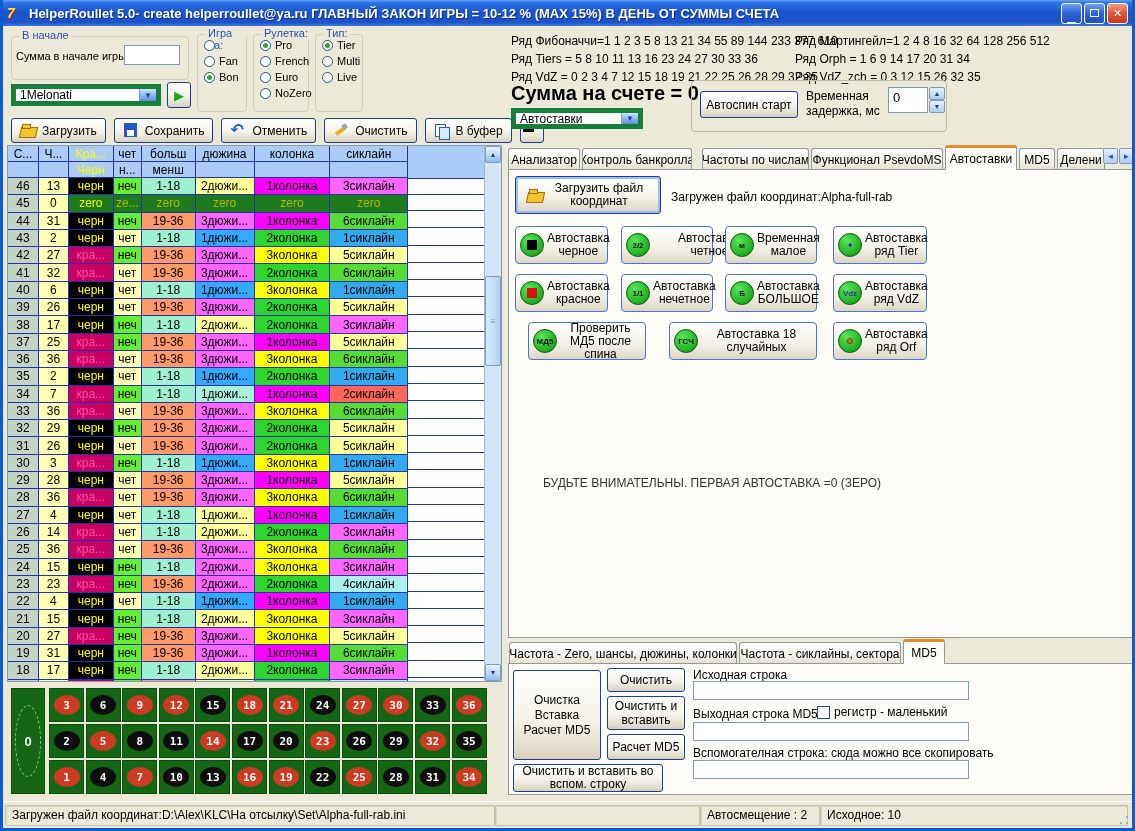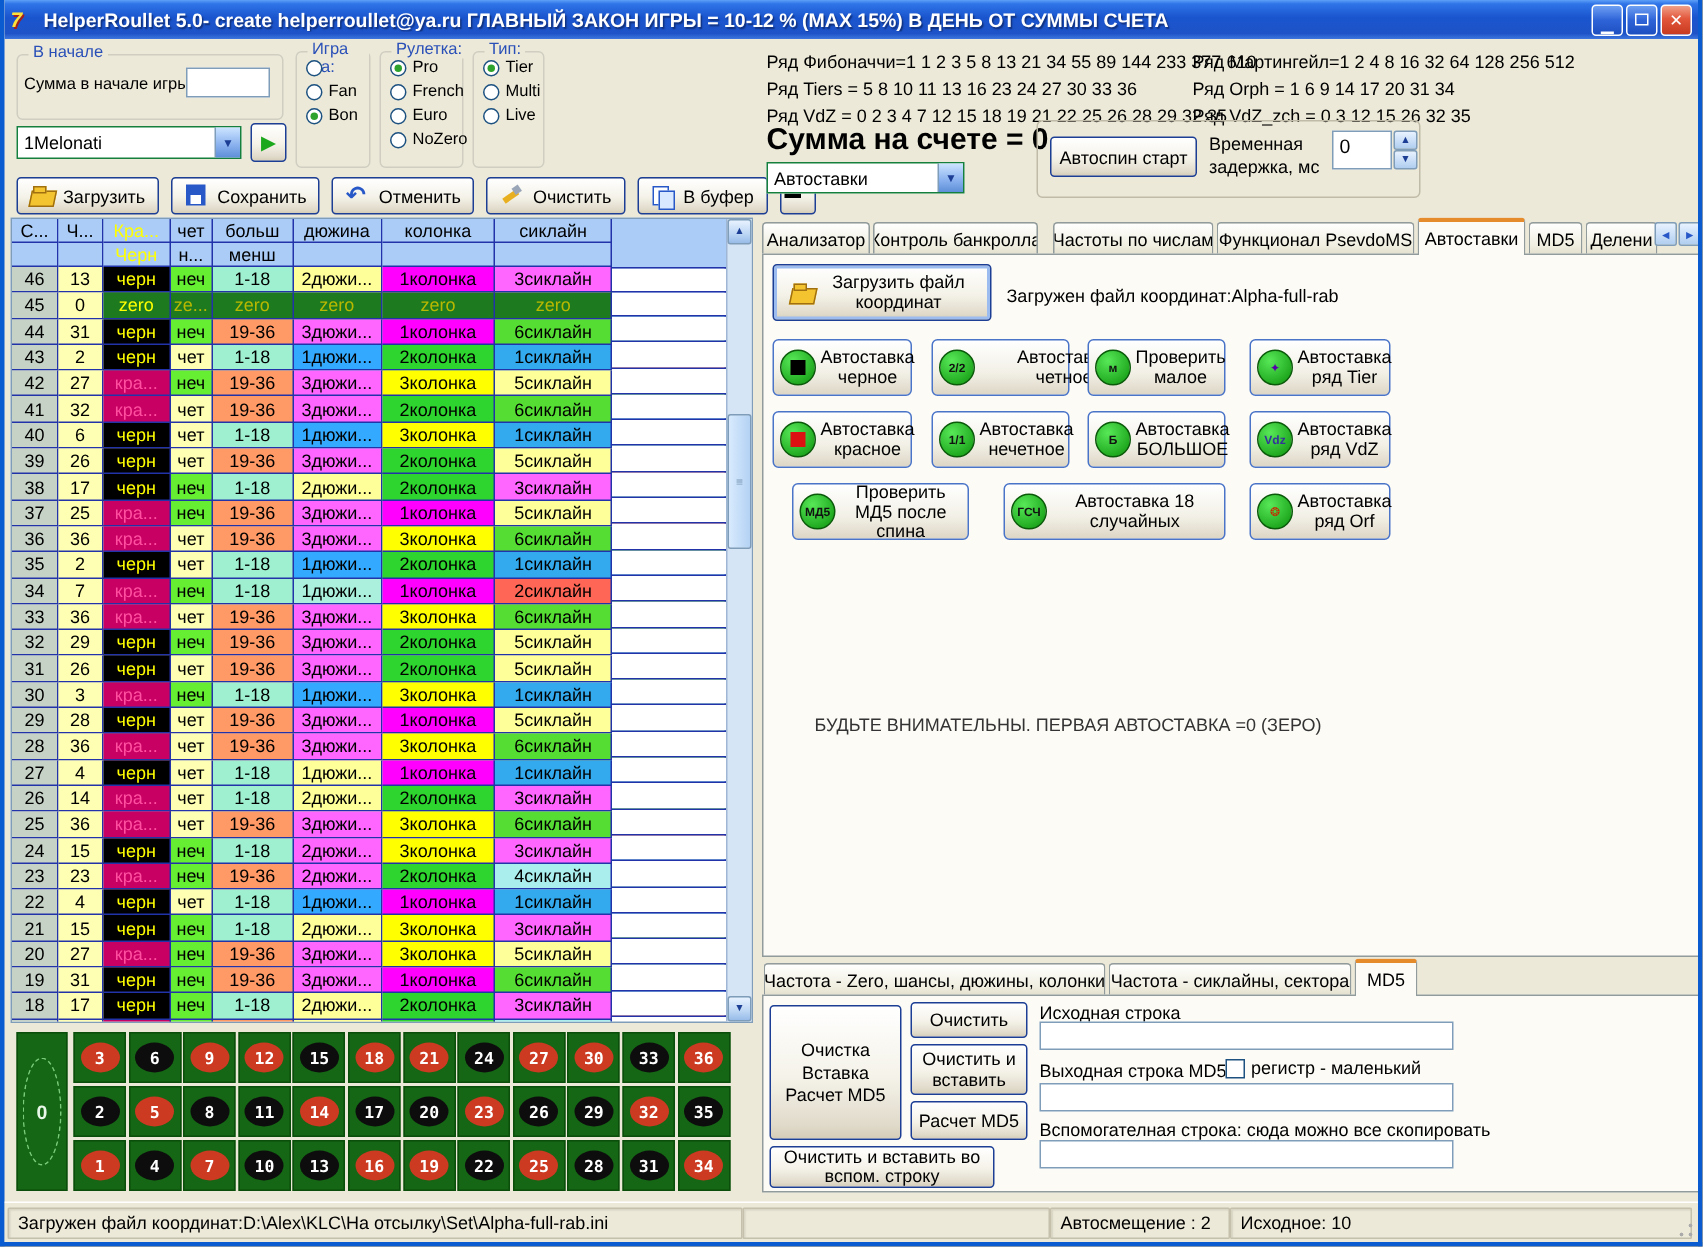--- a/index.html
+++ b/index.html
@@ -21,21 +21,21 @@
   .wbtn.close{background:linear-gradient(180deg,#F0A088 0%,#E2563B 45%,#C83A20 100%);}
   .wbtn span{line-height:10px;}
   
   .gbox{position:absolute;border:1px solid #CFCEC1;border-radius:4px;}
   .gbox .glabel{position:absolute;top:-8px;left:7px;background:#ECE9D8;padding:0 3px;font-size:11px;color:#2A50B8;}
   .xpbtn{border:1px solid #1C3E94;border-radius:3px;font-size:12px;color:#000;
     background:linear-gradient(180deg,#FFFFFF 0%,#F4F2E8 55%,#E0DACA 90%,#D6CDB8 100%);
     display:flex;align-items:center;justify-content:center;cursor:default;}
   .xpbtn.default{box-shadow:0 0 0 2px #9CBCF0 inset;}
   .tinput{background:#fff;border:1px solid #7F9DB9;font-size:12px;padding:1px 3px;}
-  .combo{position:absolute;background:#fff;border:1px solid #15803d;font-size:12px;display:flex;align-items:center;}
+  .combo{position:absolute;background:#fff;border:5px solid #15803d;font-size:12px;display:flex;align-items:center;}
   .combo .cval{flex:1;padding:0 4px;white-space:nowrap;overflow:hidden;}
   .combo .carr{width:17px;align-self:stretch;display:flex;align-items:center;justify-content:center;
     background:linear-gradient(180deg,#CCE4FF,#88B0EE 60%,#5E8FD8);border-left:1px solid #7F9DB9;color:#1C3E94;font-size:8px;}
   .radio{width:11px;height:11px;border:1px solid #1C5180;border-radius:50%;background:#fff;display:inline-block;position:relative;margin-right:4px;flex:none;}
   .radio.sel::after{content:"";position:absolute;left:2px;top:2px;width:5px;height:5px;border-radius:50%;background:#2DA22D;}
   .ropt{display:flex;align-items:center;font-size:11px;margin:4px 0 0 6px;}
   .checkbox{width:13px;height:13px;border:1px solid #1C5180;background:#fff;display:inline-block;margin-right:4px;flex:none;}
   
   .ticon{width:17px;height:15px;position:relative;margin-right:5px;flex:none;}
   .icon-folder-open::before{content:"";position:absolute;left:0;top:4px;width:15px;height:9px;background:#F4C430;border:1px solid #A07010;transform:skewX(-12deg);}
@@ -780,21 +780,21 @@
           <span class="sq" style="background: rgb(0, 0, 0);"></span>
         </span>
         <span class="albl">Автоставка черное</span>
       </div>
       <div class="abtn" style="left: 618px; top: 226px; width: 92px; z-index: 4; gap: 25px;">
         <span class="gicon" style="color: rgb(17, 17, 17);">2/2</span>
         <span class="albl">Автоставка четное</span>
       </div>
       <div class="abtn" style="left: 722px; top: 226px; width: 92px; z-index: 4;">
         <span class="gicon" style="color: rgb(17, 17, 17);">м</span>
-        <span class="albl">Проверить малое</span>
+        <span class="albl">Временная малое</span>
       </div>
       <div class="abtn" style="left: 830px; top: 226px; width: 94px; z-index: 4;">
         <span class="gicon" style="color: rgb(85, 0, 170);">✦</span>
         <span class="albl">Автоставка ряд Tier</span>
       </div>
       <div class="abtn" style="left: 512px; top: 274px; width: 93px; z-index: 4;">
         <span class="gicon">
           <span class="sq" style="background: rgb(221, 17, 17);"></span>
         </span>
         <span class="albl">Автоставка красное</span>

